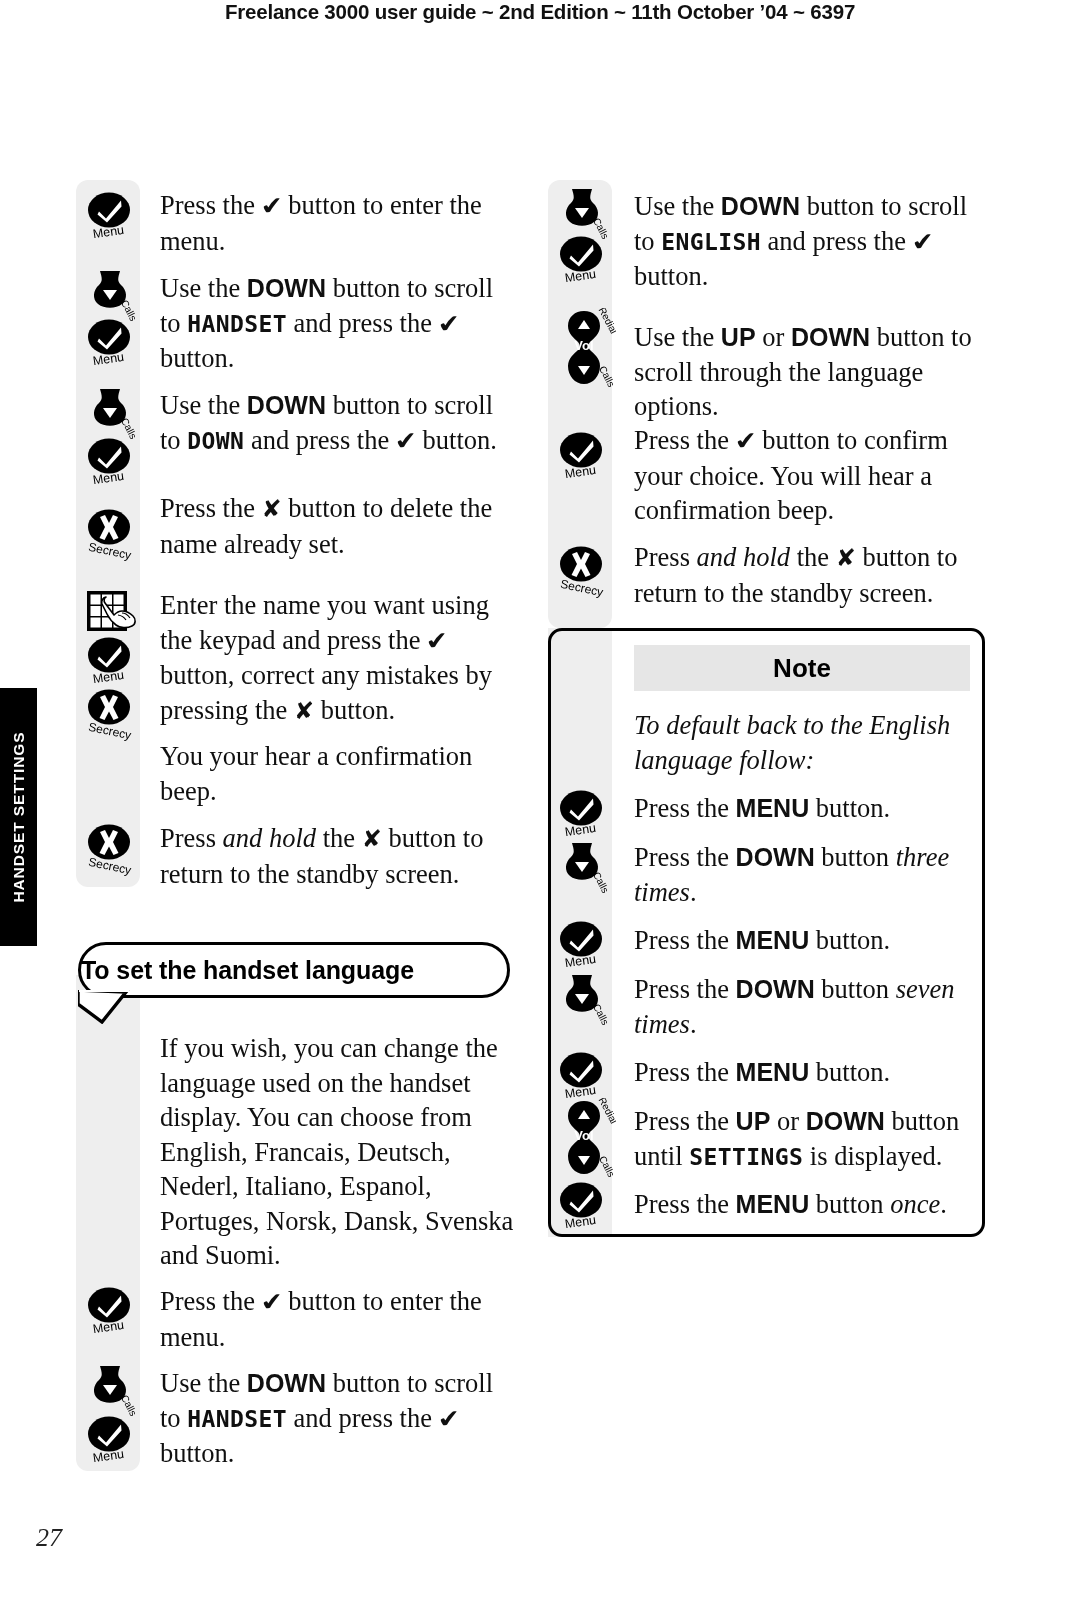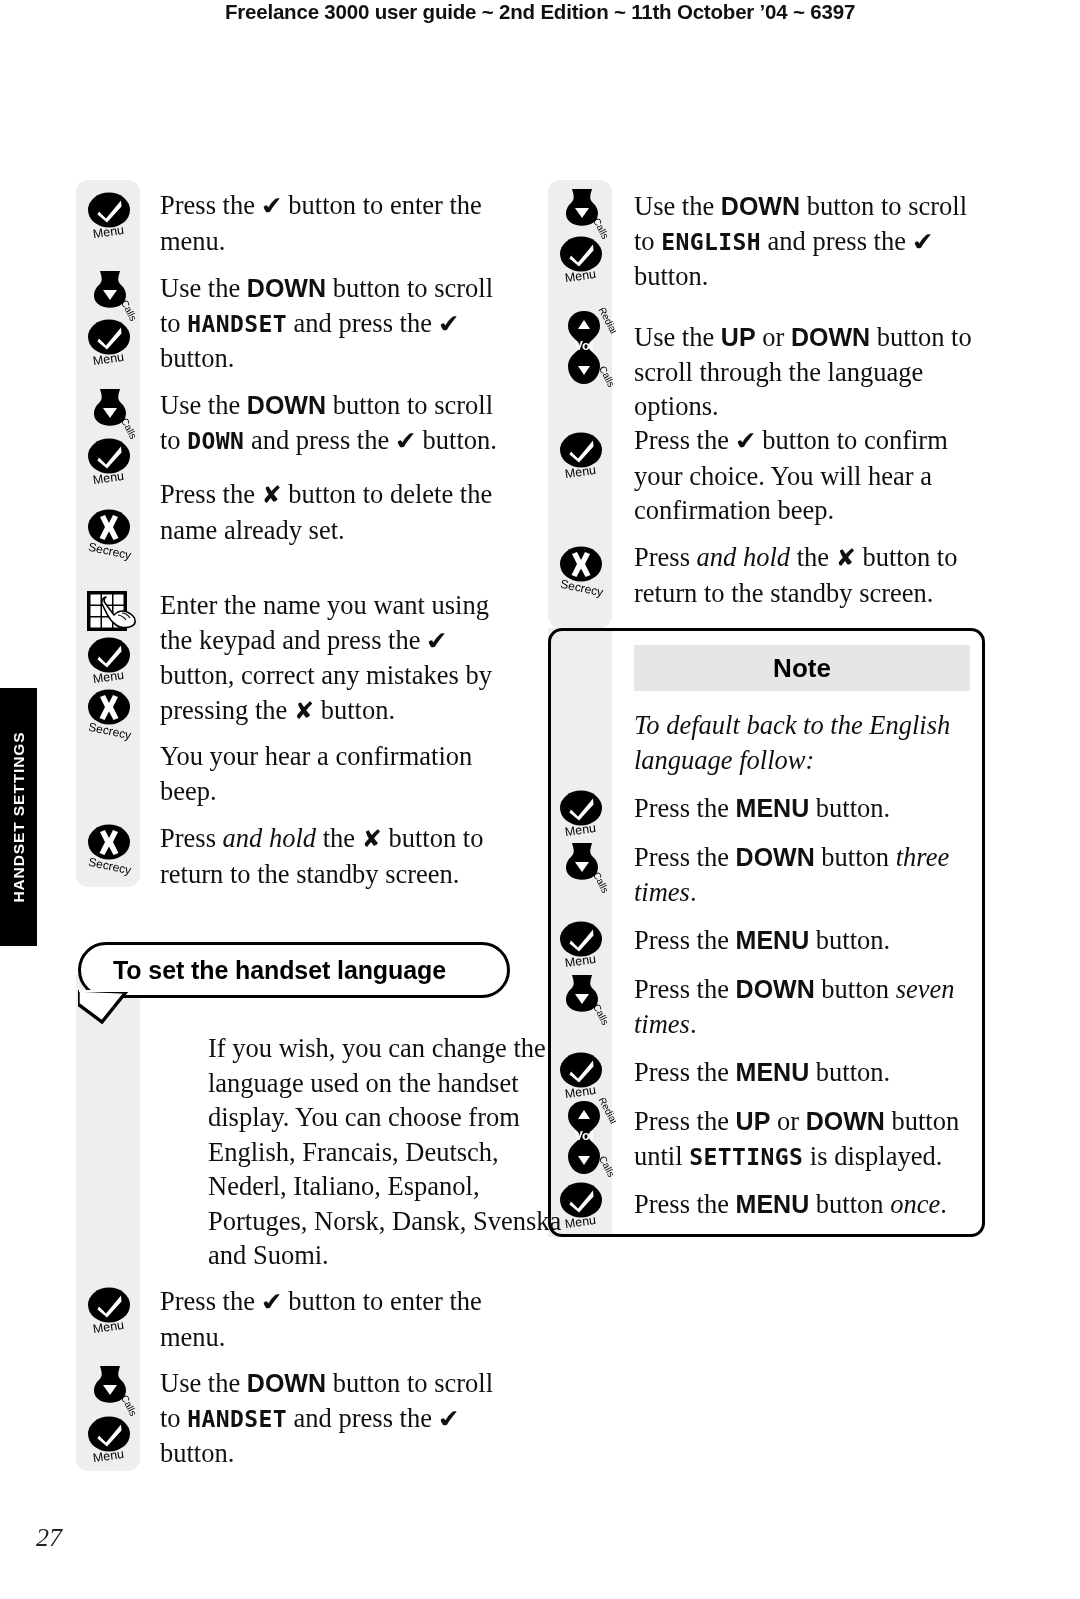--- a/index.html
+++ b/index.html
@@ -55,21 +55,21 @@
   .gl{font-family:"DejaVu Sans",sans-serif;font-weight:bold;font-size:24px;}
   .gl-check{display:inline-block;transform:scaleX(1.15) rotate(-6deg);}
   
   .callout{
     position:absolute;left:78px;top:942px;width:432px;height:56px;
     border:3.4px solid #000;border-radius:28px;background:#fff;z-index:5;
     box-sizing:border-box;
   }
   .callout-label{
     position:absolute;left:0;top:0;width:100%;height:100%;
-    display:flex;align-items:center;padding-left:32px;box-sizing:border-box;
+    display:flex;align-items:center;box-sizing:border-box;
     font-family:"Liberation Sans",sans-serif;font-size:25px;font-weight:bold;
     letter-spacing:-0.1px;color:#000;
   }
   .callout-tail{position:absolute;left:78px;top:990px;width:80px;height:34px;z-index:6;}
   
   .note-box{
     position:absolute;left:548px;top:628px;width:437px;height:609px;
     border:3.2px solid #000;border-radius:14px;background:transparent;
     box-sizing:border-box;z-index:4;
   }
@@ -284,34 +284,34 @@
         <ellipse cx="29" cy="22" rx="21" ry="17.5" fill="#000"></ellipse>
         <path d="M19 23.5 L26 30.5 L41 12.5 L41.5 18.5 L27 34.5 L17.5 26.5 Z" fill="#fff"></path>
         <text x="29" y="48" font-family="Liberation Sans, sans-serif" font-size="12.5" fill="#000" text-anchor="middle" transform="rotate(-8 29 48)">Menu</text>
       </svg>
     </div>
   </div>
 
 <div class="para col-l" style="top:188px;">Press the <span class="gl gl-check">✔</span> button to enter the menu.</div>
 <div class="para col-l" style="top:271px;">Use the <b>DOWN</b> button to scroll to <span class="lcd">HANDSET</span> and press the <span class="gl gl-check">✔</span> button.</div>
 <div class="para col-l" style="top:388px;">Use the <b>DOWN</b> button to scroll to <span class="lcd">DOWN</span> and press the <span class="gl gl-check">✔</span> button.</div>
-<div class="para col-l" style="top:477px;">Press the <span class="gl">✘</span> button to delete the name already set.</div>
+<div class="para col-l" style="top:491px;">Press the <span class="gl">✘</span> button to delete the name already set.</div>
 <div class="para col-l" style="top:588px;">Enter the name you want using the keypad and press the <span class="gl gl-check">✔</span> button, correct any mistakes by pressing the <span class="gl">✘</span> button.</div>
 <div class="para col-l" style="top:739px;">You your hear a confirmation beep.</div>
 <div class="para col-l" style="top:821px;">Press <i>and hold</i> the <span class="gl">✘</span> button to return to the standby screen.</div>
 
 <div class="callout">
   <div class="callout-label">To set the handset language</div>
 </div>
 <svg class="callout-tail" viewBox="0 0 80 34">
   <path d="M0 0 L0 14 L24 32 L48 2 Z" fill="#ffffff" stroke="#000000" stroke-width="3.4" stroke-linejoin="miter"></path>
   <rect x="1" y="-6" width="50" height="8" fill="#ffffff"></rect>
 </svg>
 
-<div class="para col-l" style="top:1031px;margin-left:48px;">If you wish, you can change the language used on the handset display. You can choose from English, Francais, Deutsch, Nederl, Italiano, Espanol, Portuges, Norsk, Dansk, Svenska and Suomi.</div>
+<div class="para col-l" style="top:1031px;">If you wish, you can change the language used on the handset display. You can choose from English, Francais, Deutsch, Nederl, Italiano, Espanol, Portuges, Norsk, Dansk, Svenska and Suomi.</div>
 <div class="para col-l" style="top:1284px;">Press the <span class="gl gl-check">✔</span> button to enter the menu.</div>
 <div class="para col-l" style="top:1366px;">Use the <b>DOWN</b> button to scroll to <span class="lcd">HANDSET</span> and press the <span class="gl gl-check">✔</span> button.</div>
 
 <div class="para col-r" style="top:189px;">Use the <b>DOWN</b> button to scroll to <span class="lcd">ENGLISH</span> and press the <span class="gl gl-check">✔</span> button.</div>
 <div class="para col-r" style="top:320px;">Use the <b>UP</b> or <b>DOWN</b> button to scroll through the language options.</div>
 <div class="para col-r" style="top:423px;">Press the <span class="gl gl-check">✔</span> button to confirm your choice. You will hear a confirmation beep.</div>
 <div class="para col-r" style="top:540px;">Press <i>and hold</i> the <span class="gl">✘</span> button to return to the standby screen.</div>
 
 <div class="note-box"></div>
 <div class="note-head">Note</div>

